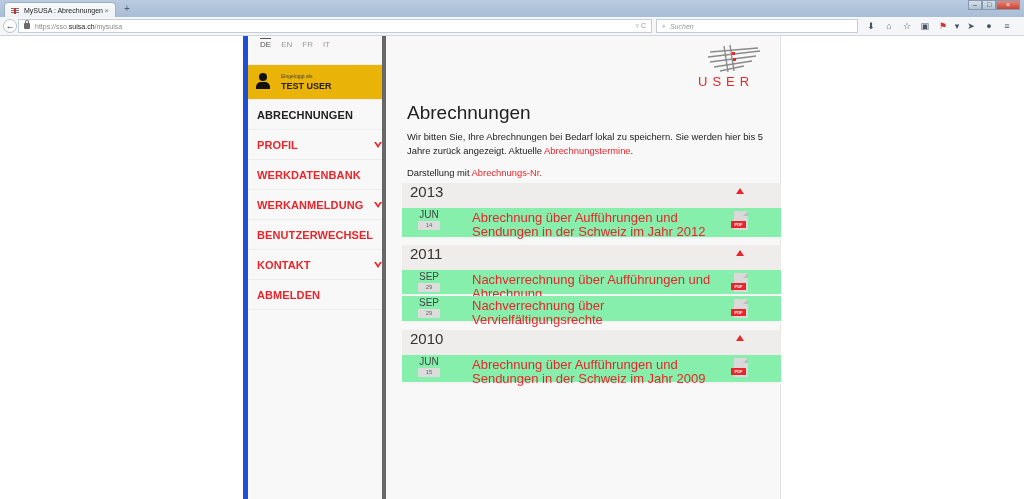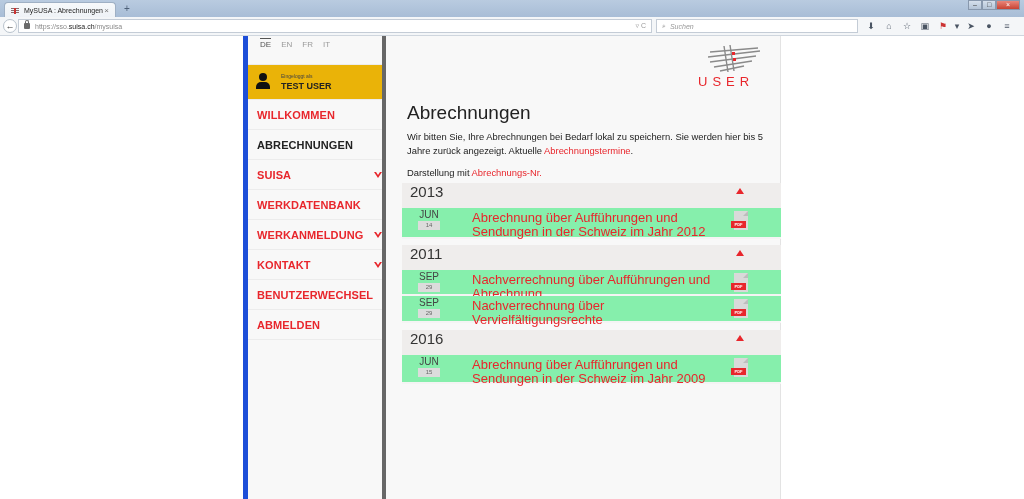--- a/index.html
+++ b/index.html
@@ -147,43 +147,40 @@
     <div class="user-box">
       <div class="user-icon">
         <div class="head"></div>
           <div class="body"></div>
       </div>
       <span class="user-label">Eingeloggt als</span>
       <span class="user-name">TEST USER</span>
     </div>
 
     <nav class="nav">
-      <div class="nav-item">
-        <span>WILLKOMMEN</span>
-      </div>
       <div class="nav-item active">
         <span>ABRECHNUNGEN</span>
       </div>
       <div class="nav-item">
-        <span>SUISA</span>
+        <span>PROFIL</span>
         <span class="chev"></span>
       </div>
       <div class="nav-item">
         <span>WERKDATENBANK</span>
       </div>
       <div class="nav-item">
         <span>WERKANMELDUNG</span>
         <span class="chev"></span>
       </div>
       <div class="nav-item">
+        <span>BENUTZERWECHSEL</span>
+      </div>
+      <div class="nav-item">
         <span>KONTAKT</span>
         <span class="chev"></span>
-      </div>
-      <div class="nav-item">
-        <span>BENUTZERWECHSEL</span>
       </div>
       <div class="nav-item">
         <span>ABMELDEN</span>
       </div>
     </nav>
   </aside>
 
   <div class="divider-bar"></div>
 
   <main class="main">
@@ -258,21 +255,21 @@
         <a class="row-title">Nachverrechnung über Vervielfältigungsrechte</a>
         <div class="pdf">
           <div class="sheet"></div>
             <div class="badge">PDF</div>
         </div>
       </div>
     </section>
 
     <section class="year-section" style="top:294px">
       <div class="year-head">
-        <span class="year-label">2016</span>
+        <span class="year-label">2010</span>
         <span class="caret-up"></span>
       </div>
       <div class="row" style="height:29px">
         <div class="date">
           <div class="date-month">JUN</div>
           <span class="date-day">15</span>
         </div>
         <a class="row-title">Abrechnung über Aufführungen und Sendungen in der Schweiz im Jahr 2009</a>
         <div class="pdf">
           <div class="sheet"></div>

